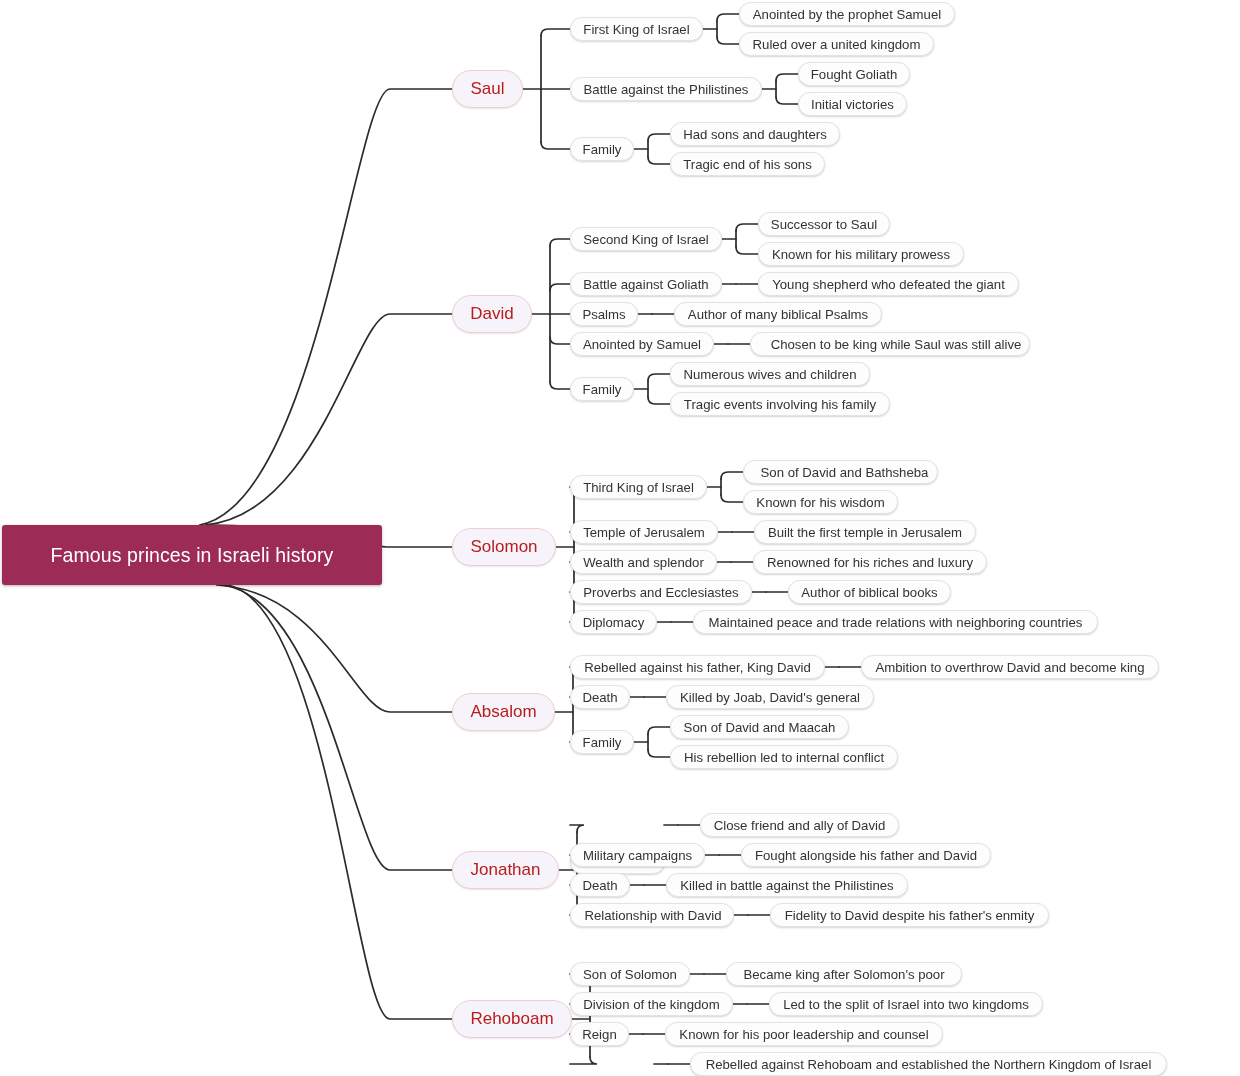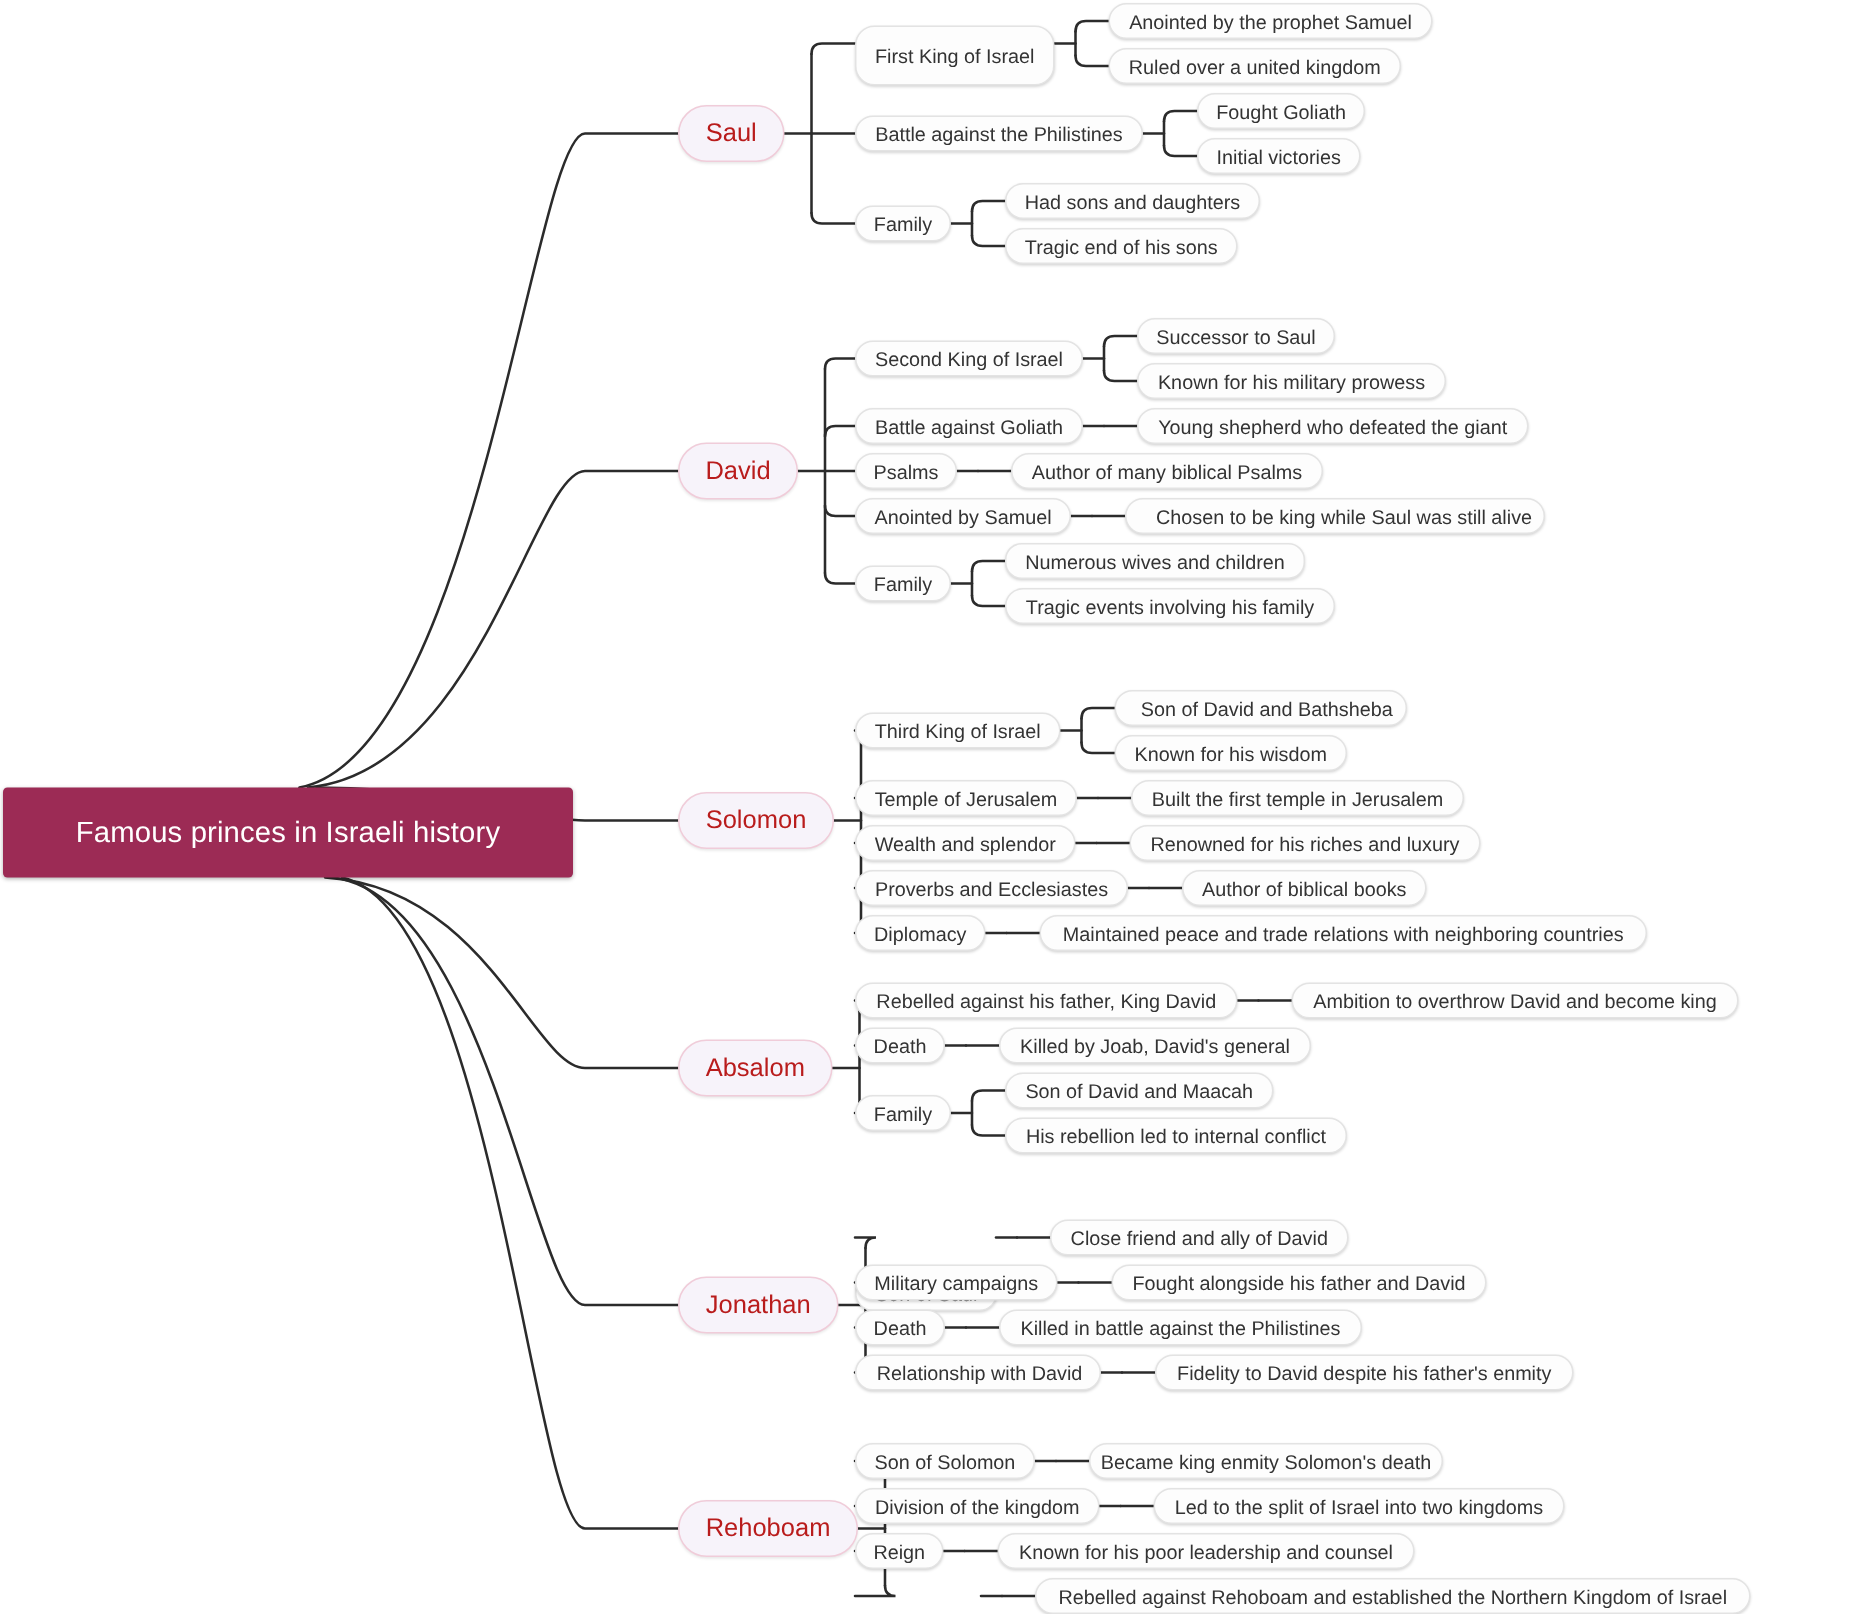--- a/index.html
+++ b/index.html
@@ -170,21 +170,21 @@
       <path d="M572 1019 L590 1019" fill="none" stroke="#2b2b2b" stroke-width="1.7" stroke-linecap="round"></path>
       <path d="M590 981 L590 1057" fill="none" stroke="#2b2b2b" stroke-width="1.7" stroke-linecap="round"></path>
       <path d="M590 981 Q590 974 597 974 L570 974" fill="none" stroke="#2b2b2b" stroke-width="1.7" stroke-linecap="round"></path>
       <path d="M590 1011 Q590 1004 597 1004 L570 1004" fill="none" stroke="#2b2b2b" stroke-width="1.7" stroke-linecap="round"></path>
       <path d="M590 1027 Q590 1034 597 1034 L570 1034" fill="none" stroke="#2b2b2b" stroke-width="1.7" stroke-linecap="round"></path>
       <path d="M590 1057 Q590 1064 597 1064 L570 1064" fill="none" stroke="#2b2b2b" stroke-width="1.7" stroke-linecap="round"></path>
     </svg>
   <div id="nodes">
       <div class="node root" style="left: 2px; top: 525px; width: 380px; height: 60px;">Famous princes in Israeli history</div>
       <div class="node lvl1" style="left: 452px; top: 70px; width: 71px; height: 38px;">Saul</div>
-      <div class="node lvl2" style="left: 570px; top: 17px; width: 133px; height: 40px;">First King of Israel</div>
+      <div class="node lvl2" style="left: 570px; top: 17px; width: 133px; height: 24px;">First King of Israel</div>
       <div class="node lvl3" style="left: 739px; top: 2px; width: 216px; height: 24px;">Anointed by the prophet Samuel</div>
       <div class="node lvl3" style="left: 739px; top: 32px; width: 195px; height: 24px;">Ruled over a united kingdom</div>
       <div class="node lvl2" style="left: 570px; top: 77px; width: 192px; height: 24px;">Battle against the Philistines</div>
       <div class="node lvl3" style="left: 798px; top: 62px; width: 112px; height: 24px;">Fought Goliath</div>
       <div class="node lvl3" style="left: 798px; top: 92px; width: 109px; height: 24px;">Initial victories</div>
       <div class="node lvl2" style="left: 570px; top: 137px; width: 64px; height: 24px;">Family</div>
       <div class="node lvl3" style="left: 670px; top: 122px; width: 170px; height: 24px;">Had sons and daughters</div>
       <div class="node lvl3" style="left: 670px; top: 152px; width: 155px; height: 24px;">Tragic end of his sons</div>
       <div class="node lvl1" style="left: 452px; top: 295px; width: 80px; height: 38px;">David</div>
       <div class="node lvl2" style="left: 570px; top: 227px; width: 152px; height: 24px;">Second King of Israel</div>
@@ -223,21 +223,21 @@
       <div class="node lvl2" style="left: 570px; top: 850px; width: 95px; height: 24px;">Son of Saul</div>
       <div class="node lvl3" style="left: 700px; top: 813px; width: 199px; height: 24px;">Close friend and ally of David</div>
       <div class="node lvl2" style="left: 570px; top: 843px; width: 135px; height: 24px;">Military campaigns</div>
       <div class="node lvl3" style="left: 741px; top: 843px; width: 250px; height: 24px;">Fought alongside his father and David</div>
       <div class="node lvl2" style="left: 570px; top: 873px; width: 60px; height: 24px;">Death</div>
       <div class="node lvl3" style="left: 666px; top: 873px; width: 242px; height: 24px;">Killed in battle against the Philistines</div>
       <div class="node lvl2" style="left: 570px; top: 903px; width: 164px; height: 24px; padding-left: 14px;">Relationship with David</div>
       <div class="node lvl3" style="left: 770px; top: 903px; width: 279px; height: 24px;">Fidelity to David despite his father's enmity</div>
       <div class="node lvl1" style="left: 452px; top: 1000px; width: 120px; height: 38px;">Rehoboam</div>
       <div class="node lvl2" style="left: 570px; top: 962px; width: 120px; height: 24px;">Son of Solomon</div>
-      <div class="node lvl3" style="left: 726px; top: 962px; width: 236px; height: 24px;">Became king enmity Solomon's death</div>
+      <div class="node lvl3" style="left: 726px; top: 962px; width: 236px; height: 24px;">Became king after Solomon's poor</div>
       <div class="node lvl2" style="left: 570px; top: 992px; width: 163px; height: 24px;">Division of the kingdom</div>
       <div class="node lvl3" style="left: 769px; top: 992px; width: 274px; height: 24px;">Led to the split of Israel into two kingdoms</div>
       <div class="node lvl2" style="left: 570px; top: 1022px; width: 59px; height: 24px;">Reign</div>
       <div class="node lvl3" style="left: 665px; top: 1022px; width: 278px; height: 24px;">Known for his poor leadership and counsel</div>
       <div class="node lvl2" style="left: 556px; top: 1052px; width: 84px; height: 24px; margin-top: 27px;">Jeroboam</div>
       <div class="node lvl3" style="left: 690px; top: 1052px; width: 477px; height: 24px;">Rebelled against Rehoboam and established the Northern Kingdom of Israel</div>
     </div>
 </div>
 
 </body></html>

